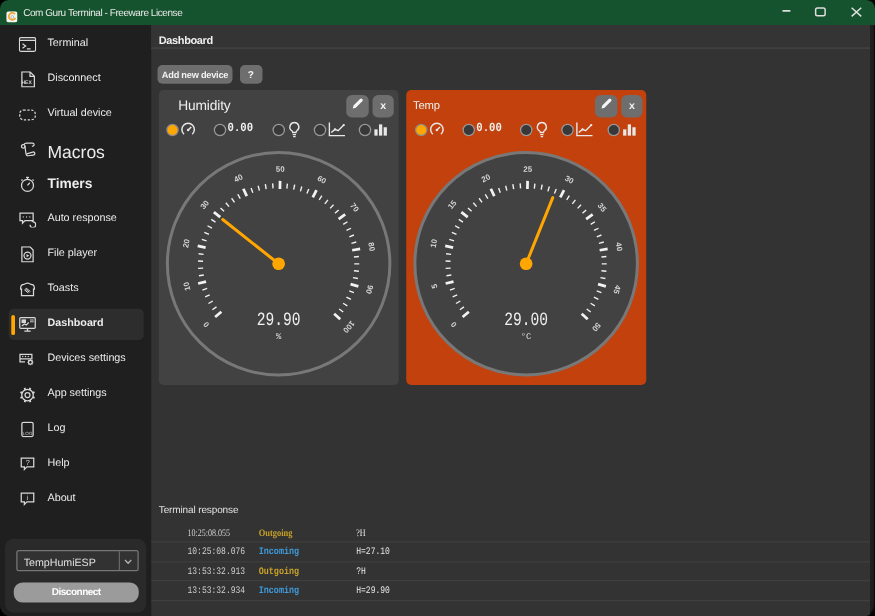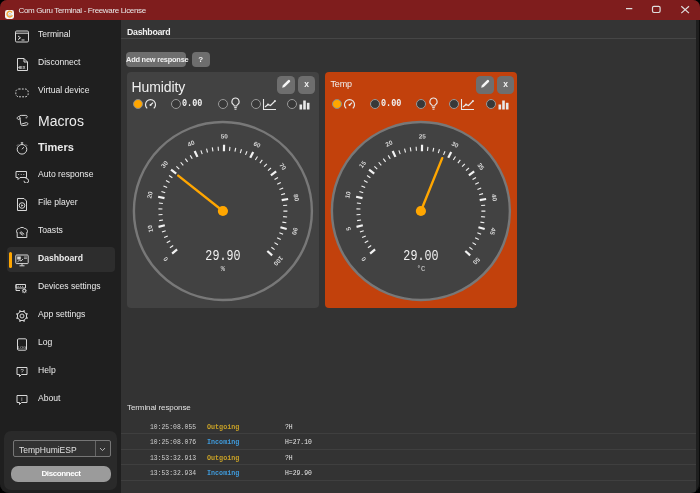--- a/index.html
+++ b/index.html
@@ -1,19 +1,19 @@
 <!DOCTYPE html>
 <html><head><meta charset="utf-8"><style>
 *{margin:0;padding:0}
 body,div,span{font-family:"Liberation Sans",sans-serif}
 html,body{width:700px;height:493px;background:#000;overflow:hidden}
 </style></head><body>
 <div style="position:relative;width:700px;height:493px;background:#1f1f1f;border-radius:7px 7px 9px 9px;overflow:hidden;box-shadow:inset 0 0 0 1px #0c0c0c">
 
-  <div style="position:absolute;left:0;top:0;width:700px;height:20px;background:#7f1d1d">
+  <div style="position:absolute;left:0;top:0;width:700px;height:20px;background:#14532d">
     <div style="position:absolute;left:5px;top:5px"><svg width="9" height="9" viewBox="0 0 11 11">
           <rect x="0" y="0" width="11" height="11" rx="2.6" fill="#f5f5f5"></rect>
           <path d="M8.6 3 a3.4 3.4 0 1 0 0.4 3.4" fill="none" stroke="#f2a73b" stroke-width="1.8"></path>
           <circle cx="6" cy="5.6" r="1.4" fill="none" stroke="#b0b0b0" stroke-width="0.8"></circle>
         </svg></div>
     <div style="position:absolute;left:18.5px;top:5.5px;font-size:8px;letter-spacing:-0.35px;color:#e8e8e8;white-space:nowrap">Com Guru Terminal - Freeware License</div>
     <svg style="position:absolute;left:615px;top:0" width="85" height="20" viewBox="0 0 85 20">
       <line x1="11" y1="8.7" x2="17.3" y2="8.7" stroke="#dedede" stroke-width="1.3"></line>
       <rect x="37.5" y="6.3" width="7.6" height="6.2" rx="1.4" fill="none" stroke="#dedede" stroke-width="1.2"></rect>
       <path d="M66.3 6.2 L74 13.1 M74 6.2 L66.3 13.1" stroke="#dedede" stroke-width="1.2"></path>
@@ -131,24 +131,24 @@
           <path d="M1 1 L3.5 3.6 L6 1" fill="none" stroke="#b5b5b5" stroke-width="1"></path>
         </svg>
     </div>
     <div style="position:absolute;left:11px;top:445.5px;width:100px;height:16px;background:#9b9b9b;border-radius:7px;text-align:center;line-height:16px;font-size:8px;font-weight:bold;letter-spacing:-0.4px;color:#fff">Disconnect</div>
   </div>
 
   <div style="position:absolute;left:121px;top:20px;width:575px;height:473px;background:#333333">
     <div style="position:absolute;left:0;top:0;width:575px;height:17.5px;background:#343434;border-bottom:1px solid #464646">
       <div style="position:absolute;left:6px;top:6.5px;font-size:8.8px;font-weight:bold;letter-spacing:-0.3px;color:#f0f0f0">Dashboard</div>
     </div>
-    <div style="position:absolute;left:5px;top:31.5px;width:60px;height:15px;background:#6e6e6e;border-radius:4px;text-align:center;line-height:15px;font-size:7.4px;font-weight:bold;color:#f2f2f2;white-space:nowrap;letter-spacing:-0.2px">Add new response</div>
+    <div style="position:absolute;left:5px;top:31.5px;width:60px;height:15px;background:#6e6e6e;border-radius:4px;text-align:center;line-height:15px;font-size:7.4px;font-weight:bold;color:#f2f2f2;white-space:nowrap;letter-spacing:-0.2px">Add new device</div>
     <div style="position:absolute;left:71px;top:31.5px;width:17.5px;height:15px;background:#6e6e6e;border-radius:4px;text-align:center;line-height:15px;font-size:8px;font-weight:bold;color:#f2f2f2">?</div>
     <div style="position:absolute;left:5.5px;top:51.5px;width:192px;height:236.5px;background:#424242;border-radius:4px">
-        <div style="position:absolute;left:5px;top:7.5px;font-size:14px;letter-spacing:-0.1px;color:#f0f0f0">Humidity</div>
+        <div style="position:absolute;left:16px;top:7.5px;font-size:11px;letter-spacing:-0.1px;color:#f0f0f0">Humidity</div>
         <div style="position:absolute;left:150.5px;top:4.5px;width:18px;height:17.5px;background:#6e6e6e;border-radius:4.5px;text-align:center"><svg width="12" height="12" viewBox="0 0 12 12">
             <line x1="4.3" y1="7.7" x2="8.9" y2="3.1" stroke="#f5f5f5" stroke-width="2.6" stroke-linecap="round"></line>
             <path d="M2.2 9.8 L4.9 9.1 L2.9 7.1 Z" fill="#f5f5f5"></path>
           </svg></div>
         <div style="position:absolute;left:171.3px;top:4.5px;width:17.7px;height:17.5px;background:#6e6e6e;border-radius:4.5px;color:#f2f2f2;font-size:8.5px;font-weight:bold;text-align:center;line-height:17px">x</div>
         <div style="position:absolute;left:6.6px;top:27.2px;width:10px;height:10px;border-radius:50%;border:1.4px solid #8a8a8a;background:#ffa600;box-sizing:border-box"></div>
         <div style="position:absolute;left:17.5px;top:25.7px"><svg width="13" height="13" viewBox="0 0 13 13">
             <path d="M3.2 10.4 a5 5 0 1 1 6.6 0" fill="none" stroke="#e8e8e8" stroke-width="1.2"></path>
             <path d="M6.5 7 L9 4.6" stroke="#e8e8e8" stroke-width="1.2"></path>
             <circle cx="6.5" cy="7" r="1" fill="#e8e8e8"></circle>
@@ -342,21 +342,21 @@
           <text x="169.67" y="125.46" transform="rotate(79.6 169.67 125.46)" text-anchor="middle" dominant-baseline="central" font-family="Liberation Sans, sans-serif" font-size="6.3" font-weight="bold" fill="#d6d6d6">40</text>
           <text x="168.07" y="159.42" transform="rotate(105.8 168.07 159.42)" text-anchor="middle" dominant-baseline="central" font-family="Liberation Sans, sans-serif" font-size="6.3" font-weight="bold" fill="#d6d6d6">45</text>
           <text x="151.64" y="189.18" transform="rotate(132.0 151.64 189.18)" text-anchor="middle" dominant-baseline="central" font-family="Liberation Sans, sans-serif" font-size="6.3" font-weight="bold" fill="#d6d6d6">50</text>
           <line x1="95.9" y1="139" x2="117.22" y2="86.14" stroke="#ffa600" stroke-width="2.4" stroke-linecap="round"></line>
           <circle cx="95.9" cy="139" r="5.1" fill="#ffa600"></circle>
           <text transform="translate(95.9 188) scale(0.78 1)" x="0" y="0" text-anchor="middle" font-family="Liberation Mono, monospace" font-size="15" letter-spacing="0" fill="#f0f0f0">29.00</text>
           <text x="95.9" y="199" text-anchor="middle" font-family="Liberation Mono, monospace" font-size="7" fill="#e0e0e0">°C</text>
         </svg>
       </div>
     <div style="position:absolute;left:6px;top:383px;font-size:8px;color:#e0e0e0;letter-spacing:-0.1px">Terminal response</div>
-      <div style="position:absolute;left:0;top:398.5px;width:575px;height:15.5px;border-bottom:1px solid #3f3f3f;box-sizing:border-box;font-family:Liberation Mono, monospace;font-size:8px;letter-spacing:0;line-height:15px">
+      <div style="position:absolute;left:0;top:398.5px;width:575px;height:15.5px;border-bottom:1px solid #3f3f3f;box-sizing:border-box;font-family:Liberation Serif, serif;font-size:8px;letter-spacing:0;line-height:15px">
         <span style="position:absolute;left:29px;color:#d0d0d0;font-family:inherit;transform:scaleX(0.8);transform-origin:left center">10:25:08.055</span>
         <span style="position:absolute;left:86px;color:#c9a227;font-family:inherit;font-weight:bold;transform:scaleX(0.84);transform-origin:left center">Outgoing</span>
         <span style="position:absolute;left:164px;color:#e8e8e8;font-family:inherit;transform:scaleX(0.8);transform-origin:left center">?H</span>
       </div>
       <div style="position:absolute;left:0;top:414.0px;width:575px;height:15.5px;border-bottom:1px solid #3f3f3f;box-sizing:border-box;font-family:'Liberation Mono',monospace;font-size:8px;letter-spacing:0;line-height:15px">
         <span style="position:absolute;left:29px;color:#d0d0d0;font-family:inherit;transform:scaleX(0.8);transform-origin:left center">10:25:08.076</span>
         <span style="position:absolute;left:86px;color:#3f9bdc;font-family:inherit;font-weight:bold;transform:scaleX(0.84);transform-origin:left center">Incoming</span>
         <span style="position:absolute;left:164px;color:#e8e8e8;font-family:inherit;transform:scaleX(0.8);transform-origin:left center">H=27.10</span>
       </div>
       <div style="position:absolute;left:0;top:429.5px;width:575px;height:15.5px;border-bottom:1px solid #3f3f3f;box-sizing:border-box;font-family:'Liberation Mono',monospace;font-size:8px;letter-spacing:0;line-height:15px">

